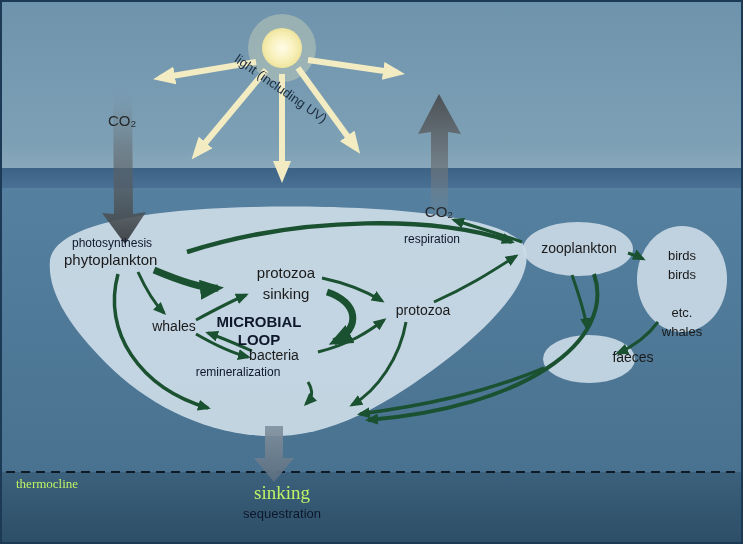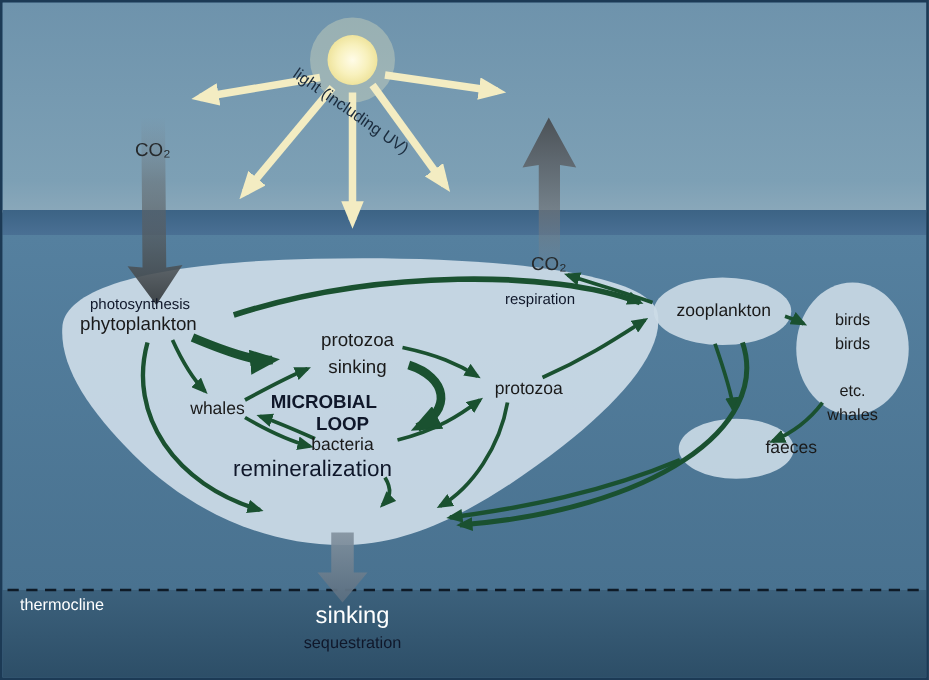--- a/index.html
+++ b/index.html
@@ -6,21 +6,21 @@
   .canvas{position:relative;width:743px;height:544px;overflow:hidden;border:2px solid #1c3a55;box-sizing:border-box;background:#4a7392;font-family:"Liberation Sans",sans-serif;}
   .bg{position:absolute;left:0;width:100%;}
   .sky{top:0;height:168px;background:linear-gradient(180deg,#6e93ac 0%,#7da0b5 85%,#8aa8ba 100%);}
   .waves{top:166px;height:20px;background:linear-gradient(180deg,#3c6385,#4a7094);}
   .ocean{top:186px;height:284px;background:linear-gradient(180deg,#55809f,#497290);}
   .deep{top:470px;height:74px;background:linear-gradient(180deg,#3c617c,#2c4d66);}
   svg.layer{position:absolute;left:0;top:0;}
   .lbl{position:absolute;color:#1a1a1a;white-space:nowrap;line-height:1.1;}
   .c{transform:translateX(-50%);}
   .red{color:#0f172a;}
-  .white{color:#ffffff;}
+  .white{color:#bef264;font-family:Liberation Serif, serif;}
   .bold{font-weight:bold;}
   .light-rot{transform:rotate(35deg);transform-origin:0 0;color:#1b2c3e;font-size:13px;}
 </style>
 </head>
 <body>
 
 <div class="canvas">
 
   <div class="bg sky"></div>
   <div class="bg waves"></div>
@@ -111,25 +111,25 @@
   <div class="lbl" style="left:106px;top:111px;font-size:15px;color:#26292b;">CO₂</div>
   <div class="lbl c" style="left:437px;top:202px;font-size:15px;color:#26292b;">CO₂</div>
 
   <div class="lbl red" style="left:70px;top:235px;font-size:12px;">photosynthesis</div>
   <div class="lbl" style="left:62px;top:250px;font-size:15px;">phytoplankton</div>
 
   <div class="lbl c" style="left:284px;top:263px;font-size:15px;">protozoa</div>
   <div class="lbl c" style="left:284px;top:284px;font-size:15px;">sinking</div>
 
   <div class="lbl c red bold" style="left:257px;top:312px;font-size:15px;">MICROBIAL</div>
-  <div class="lbl c red bold" style="left:257px;top:330px;font-size:15px;margin-left:15px;">LOOP</div>
+  <div class="lbl c red bold" style="left:257px;top:330px;font-size:15px;">LOOP</div>
 
   <div class="lbl c" style="left:172px;top:317px;font-size:14px;">whales</div>
   <div class="lbl c" style="left:272px;top:346px;font-size:14px;">bacteria</div>
-  <div class="lbl c red" style="left:248px;top:364px;font-size:18px;">remineralization</div>
+  <div class="lbl c red" style="left:236px;top:364px;font-size:12px;">remineralization</div>
   <div class="lbl c" style="left:421px;top:301px;font-size:14px;">protozoa</div>
   <div class="lbl c red" style="left:430px;top:231px;font-size:12px;">respiration</div>
 
   <div class="lbl c" style="left:577px;top:239px;font-size:14px;">zooplankton</div>
 
   <div class="lbl c" style="left:680px;top:247px;font-size:13px;">birds</div>
   <div class="lbl c" style="left:680px;top:266px;font-size:13px;">birds</div>
   <div class="lbl c" style="left:680px;top:285px;font-size:13px;margin-top:38px;">whales</div>
   <div class="lbl c" style="left:680px;top:304px;font-size:13px;">etc.</div>
 

